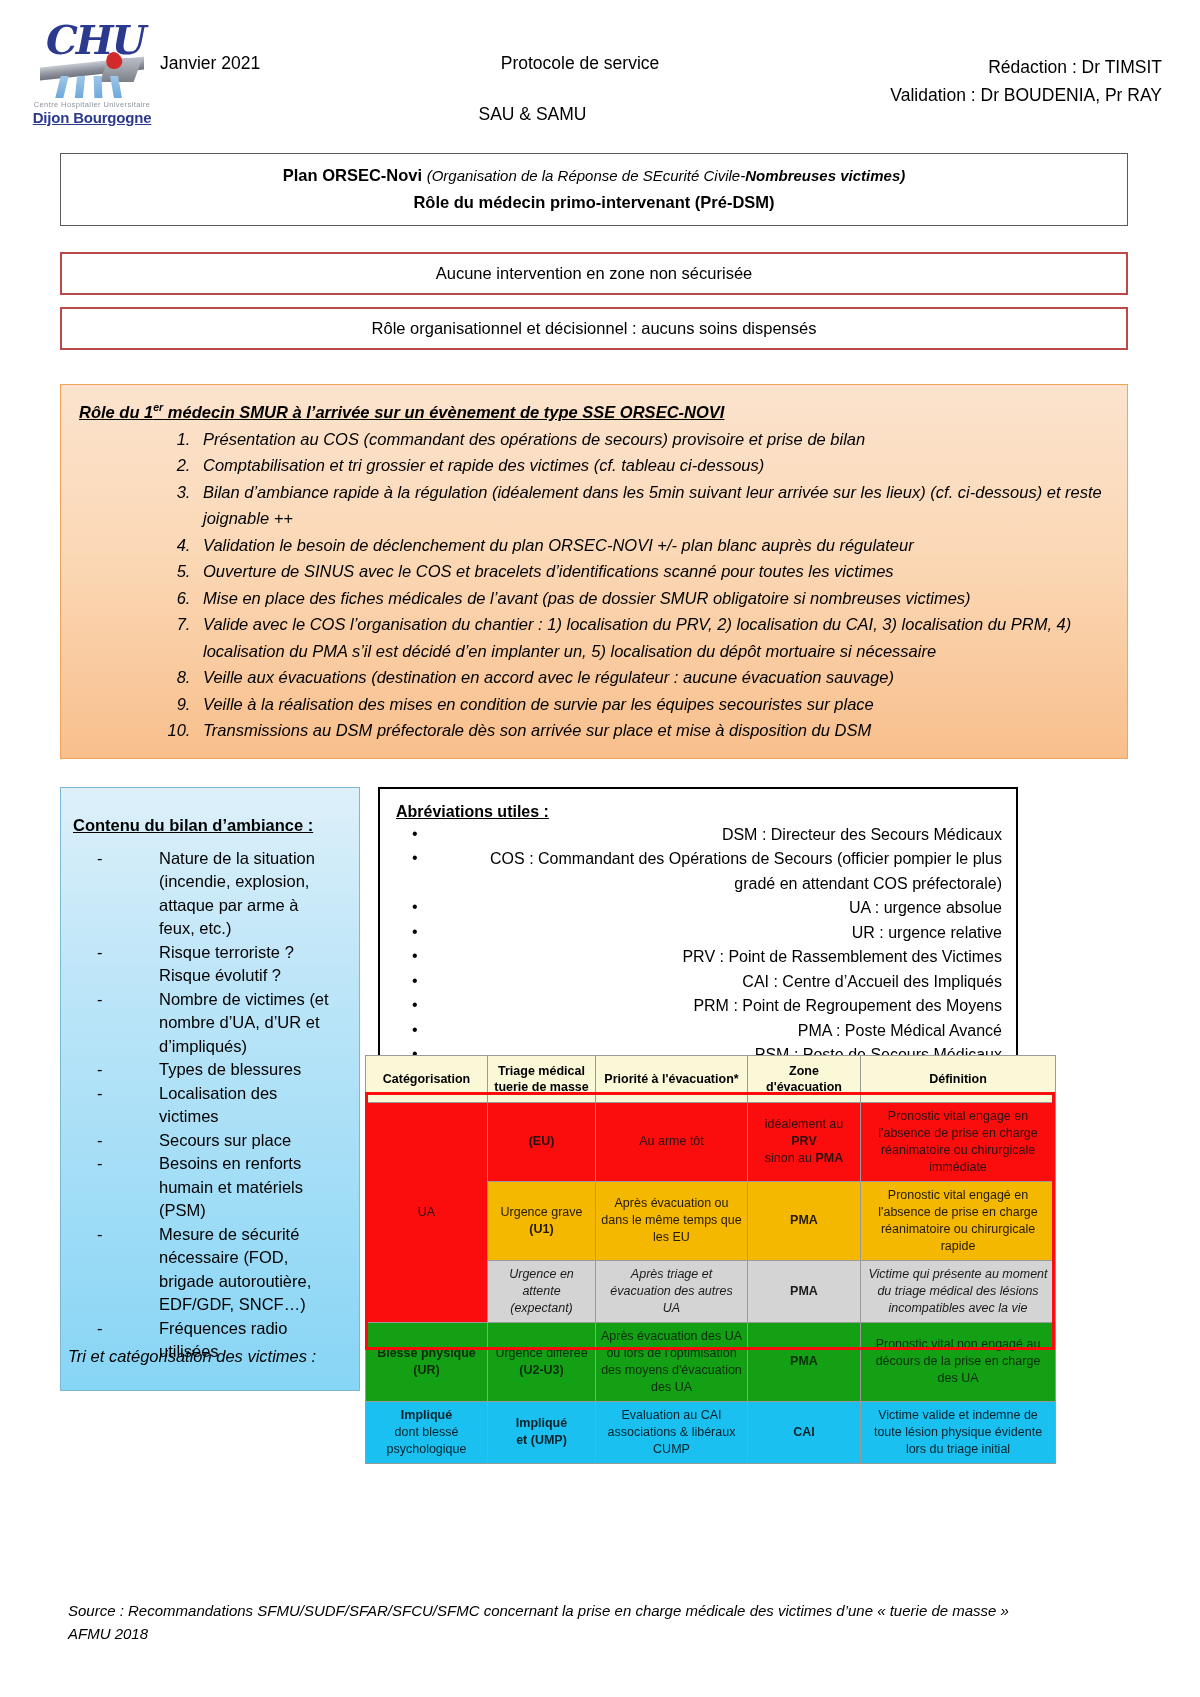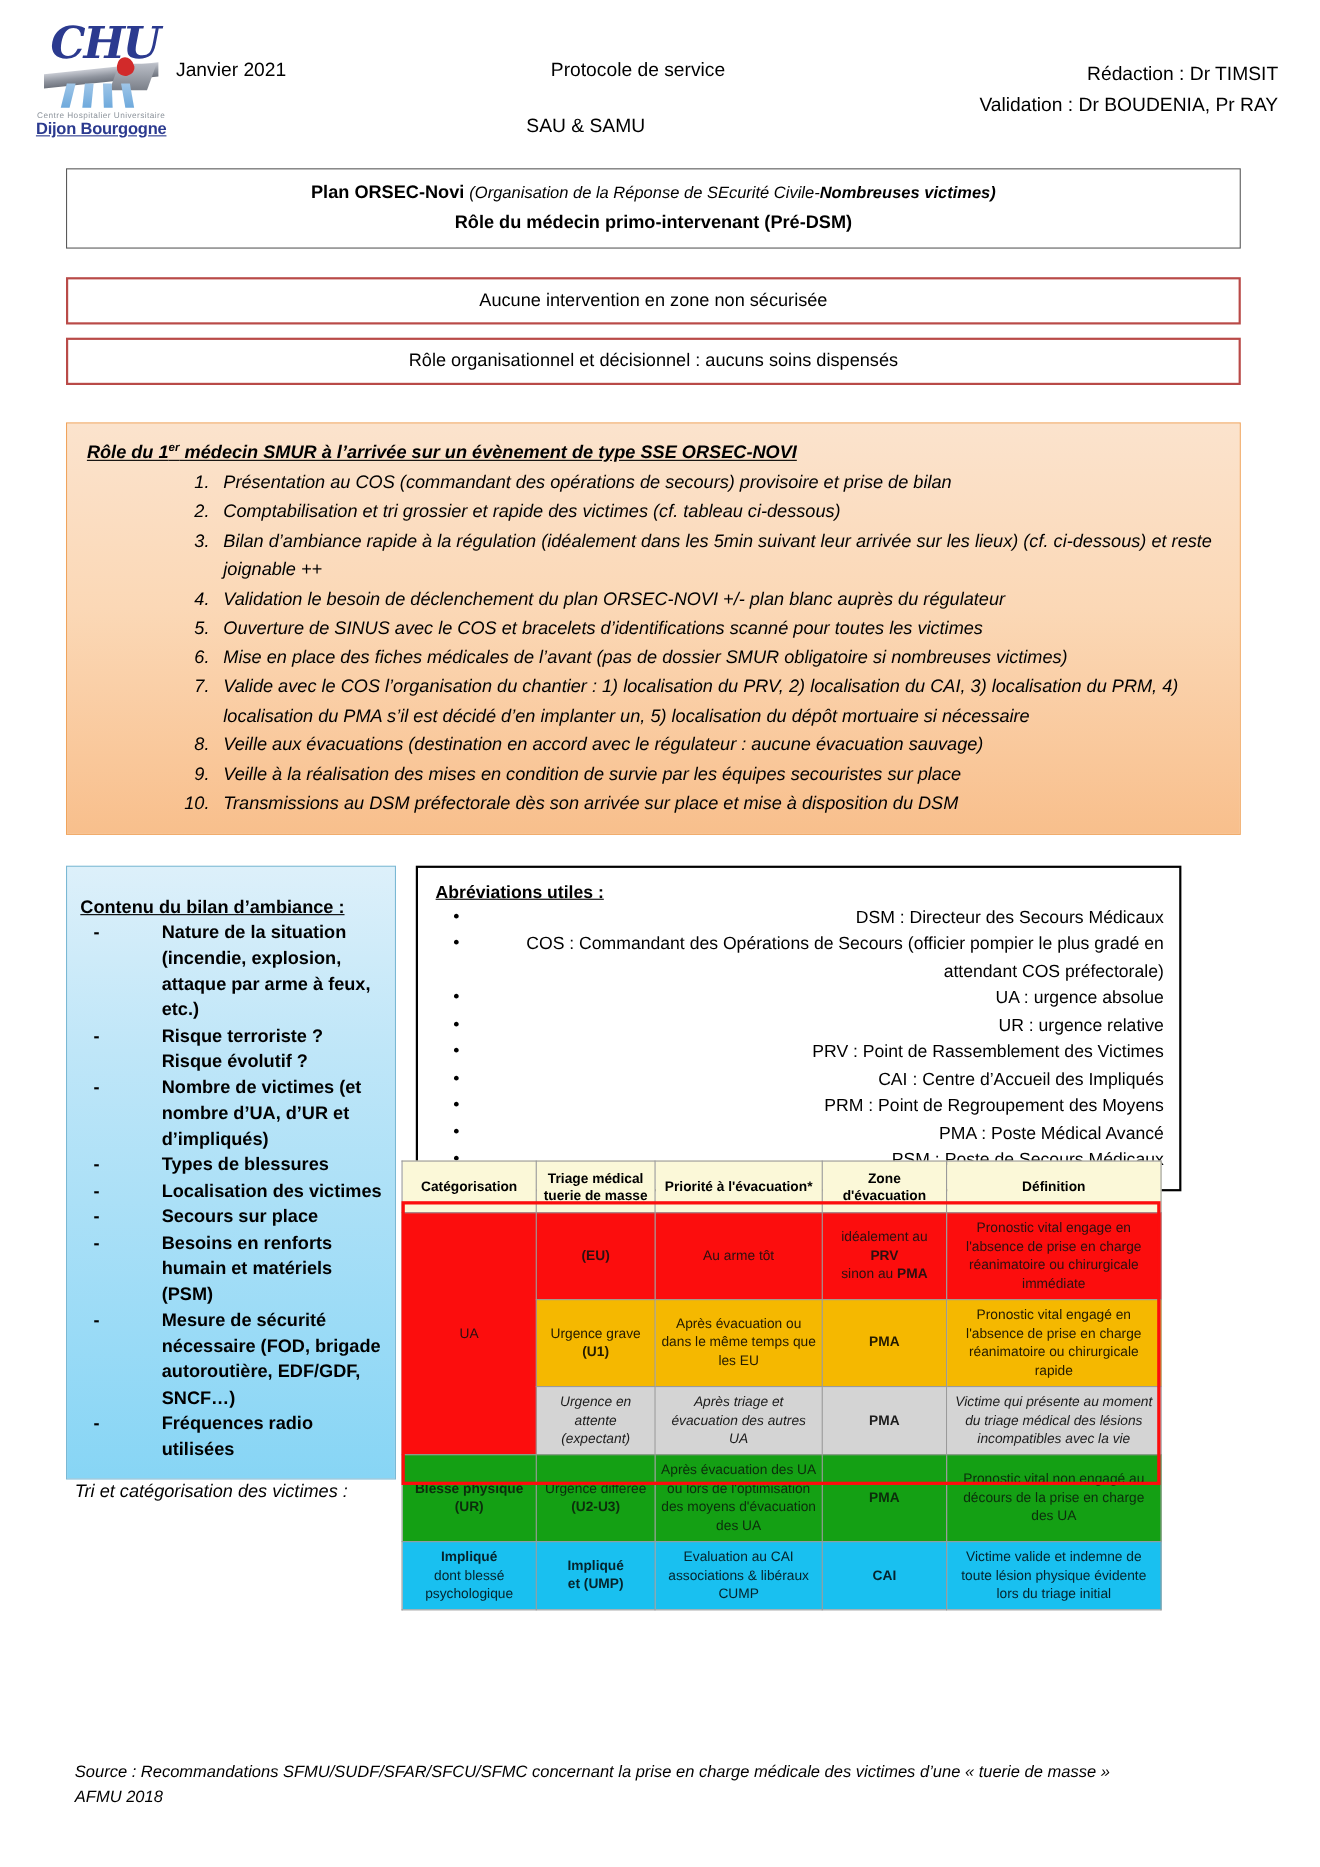--- a/index.html
+++ b/index.html
@@ -185,25 +185,24 @@
     padding: 28px 10px 14px 12px;
   }
   .blue-title {
     font-size: 16.5px;
     font-weight: bold;
     text-decoration: underline;
     margin-bottom: 2px;
   }
   ul.dash {
     list-style: none;
-    margin: 0;
+    margin: 12px;
     padding: 0 0 0 12px;
     font-size: 16.5px;
     line-height: 23.5px;
-    font-weight: bold;
   }
   ul.dash li {
     position: relative;
     padding-left: 62px;
     margin: 0;
   }
   ul.dash li::before {
     content: "-";
     position: absolute;
     left: 0;
@@ -216,21 +215,21 @@
     top: 560px;
     font-size: 16.5px;
     font-style: italic;
     white-space: nowrap;
   }
 
   .abbrev-box {
     position: absolute;
     left: 378px;
     top: 0;
-    width: 696px;
+    width: 640px;
     border: 2.6px solid #000;
     background: #fff;
     padding: 14px 14px 13px 16px;
   }
   .abbrev-title {
     font-size: 16px;
     font-weight: bold;
     text-decoration: underline;
     margin-bottom: 2px;
   }

